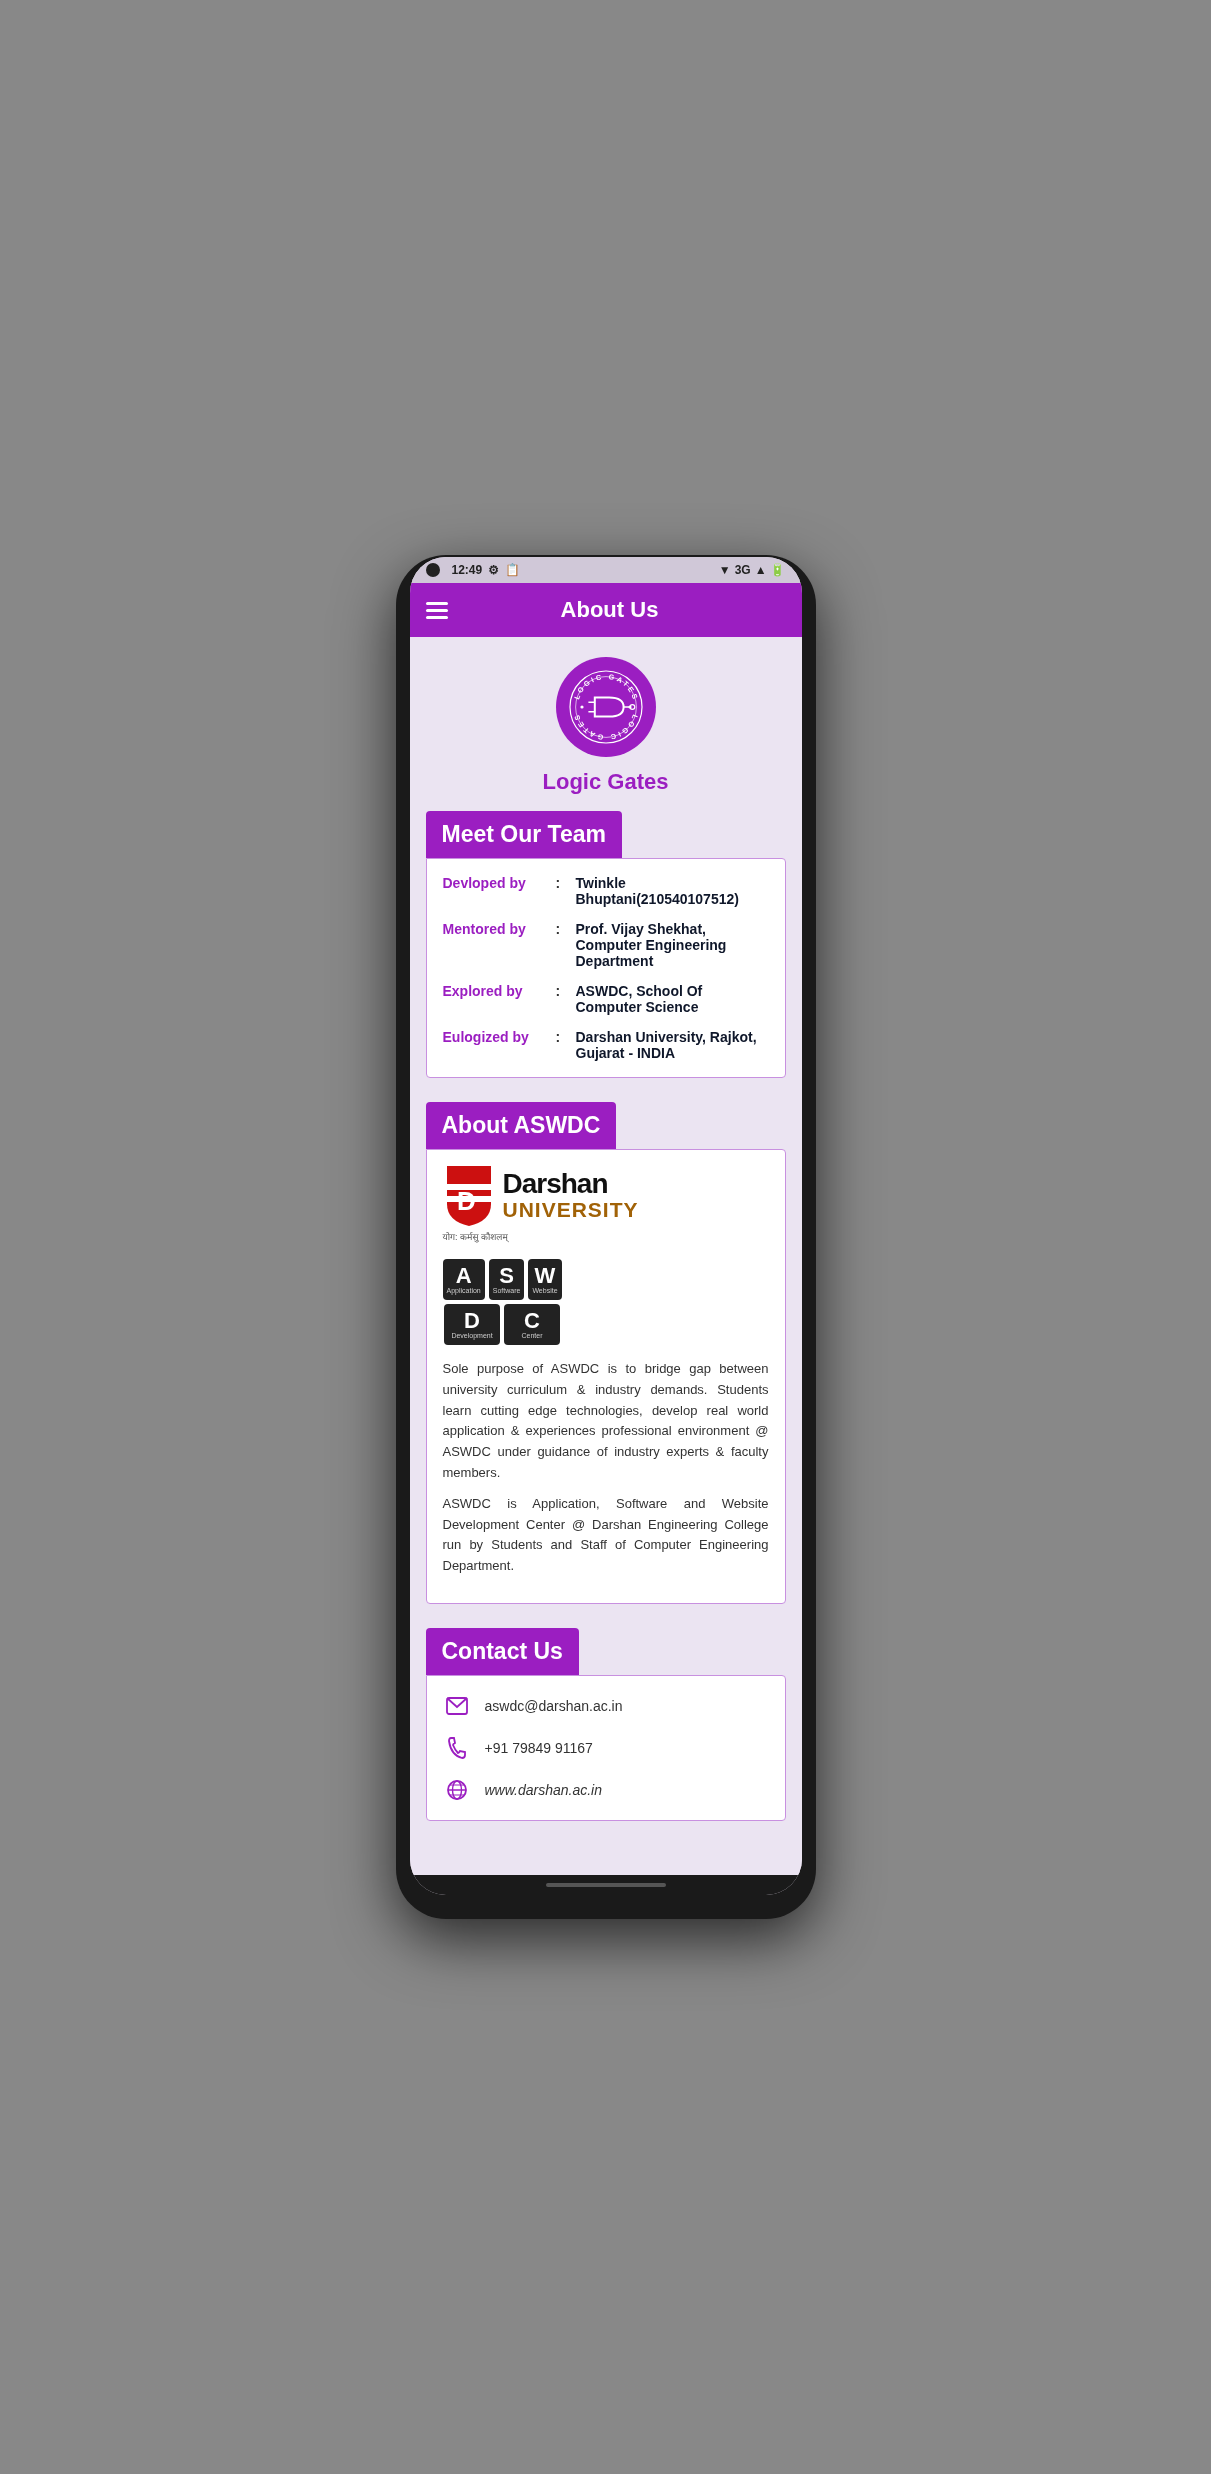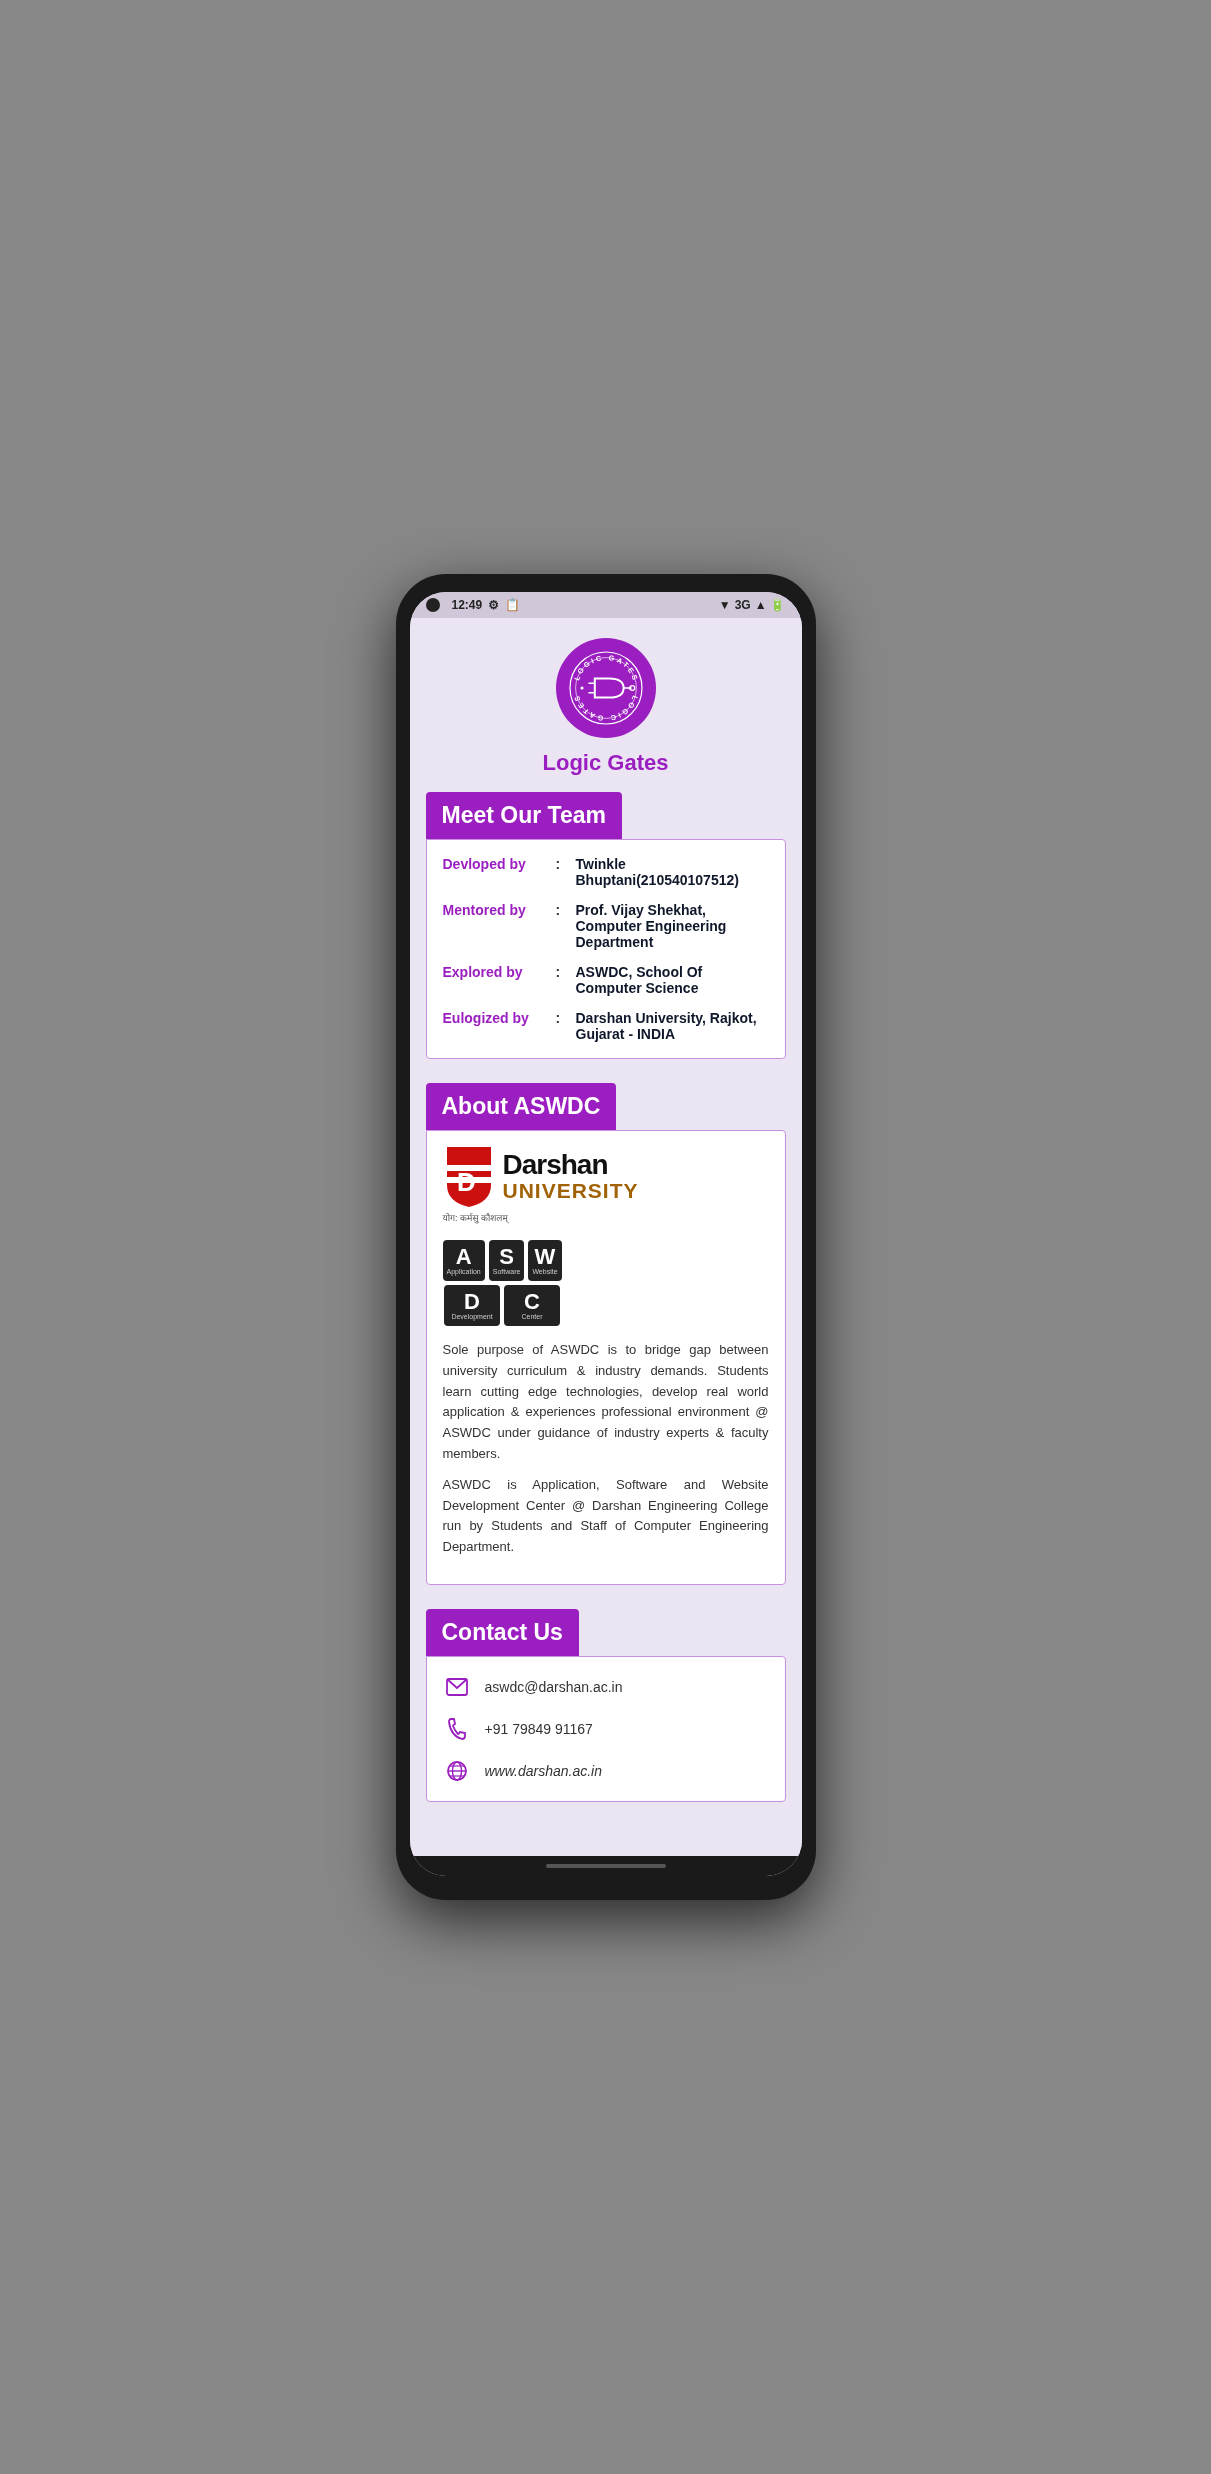--- a/index.html
+++ b/index.html
@@ -11,21 +11,21 @@
       align-items: center;
       min-height: 100vh;
       font-family: 'Segoe UI', Arial, sans-serif;
     }
 
     .phone-frame {
       width: 420px;
       min-height: 860px;
       background: #1a1a1a;
       border-radius: 50px;
-      padding: 18px 14px 24px 14px;
+      padding: 2px 14px 24px 14px;
       box-shadow: 0 20px 60px rgba(0,0,0,0.7);
       position: relative;
     }
 
     .phone-screen {
       border-radius: 36px;
       overflow: hidden;
       background: #e8e0ef;
       height: 100%;
     }
@@ -298,20 +298,28 @@
         <span>📋</span>
       </div>
       <div class="status-right">
         <span>▼</span>
         <span>3G</span>
         <span>▲</span>
         <span>🔋</span>
       </div>
     </div>
 
+    <div class="app-bar">
+      <div class="hamburger-icon">
+        <span></span>
+          <span></span>
+          <span></span>
+      </div>
+      <div class="app-bar-title">About Us</div>
+    </div>
 
     <div class="content">
 
       <div class="logo-section">
         <div class="logo-circle">
           <svg class="logo-svg" viewBox="0 0 100 100">
 
             <defs>
               <path id="topArc" d="M 15,50 A 35,35 0 0,1 85,50"></path>
               <path id="bottomArc" d="M 85,50 A 35,35 0 0,1 15,50"></path>

